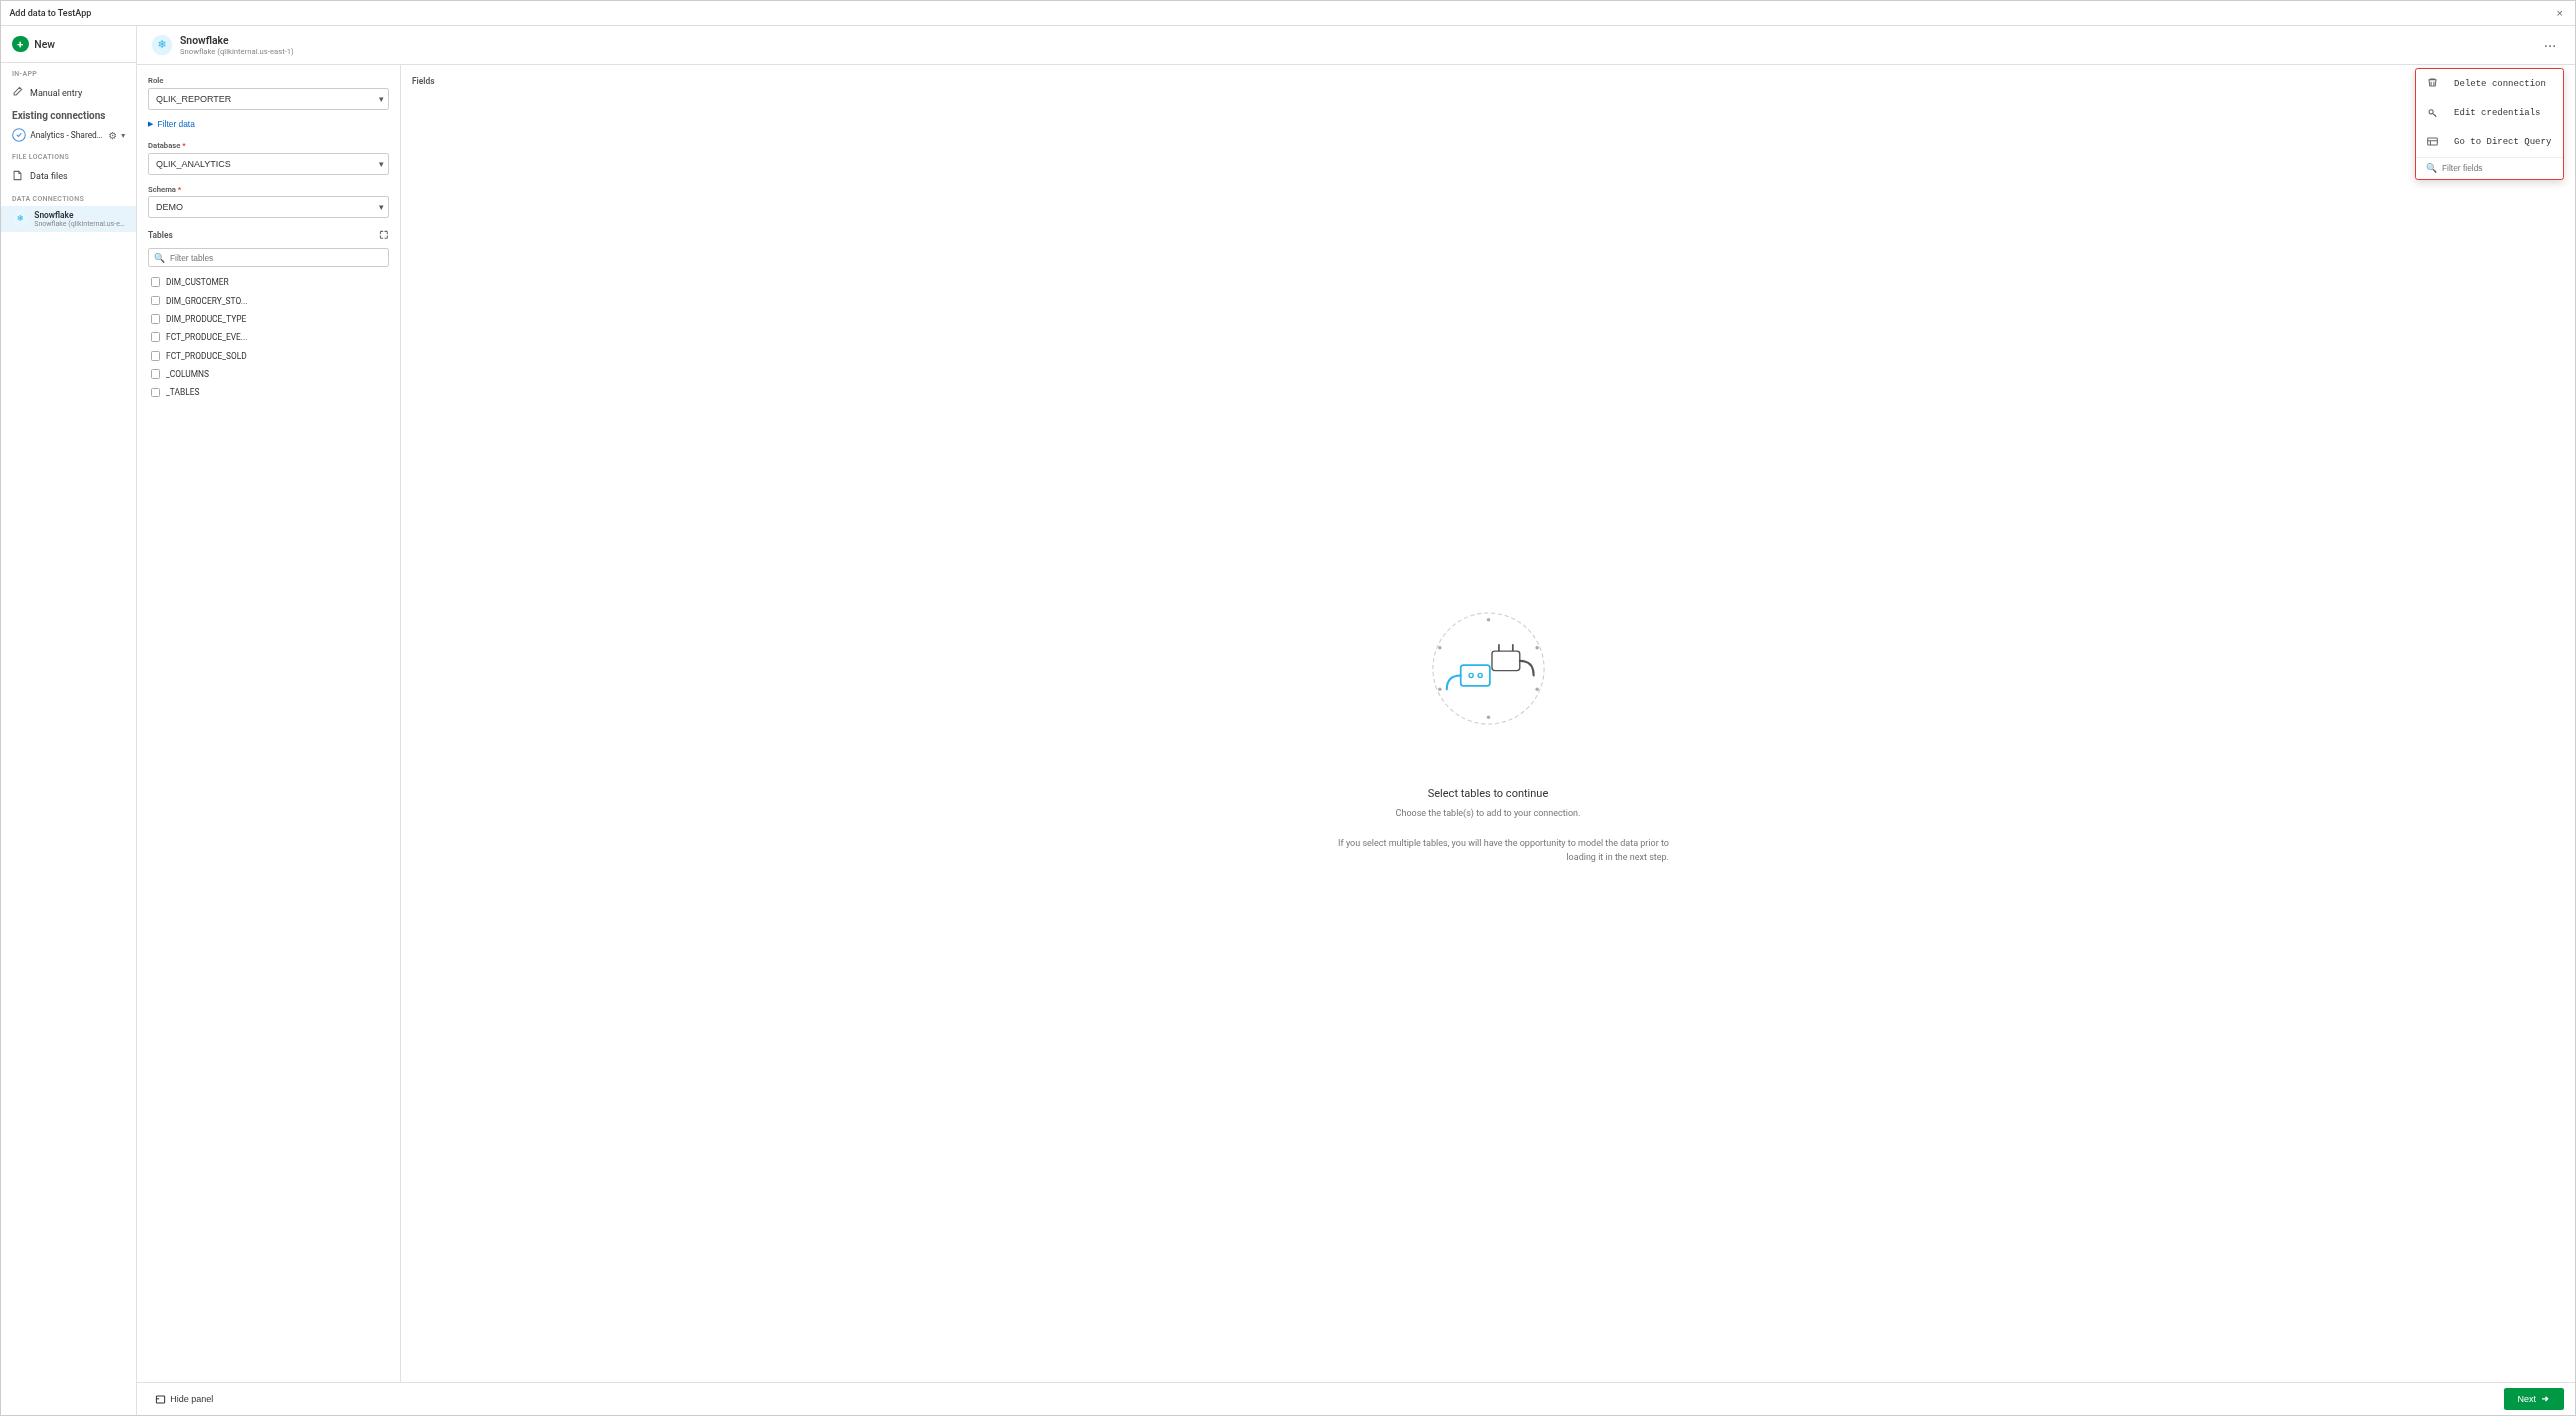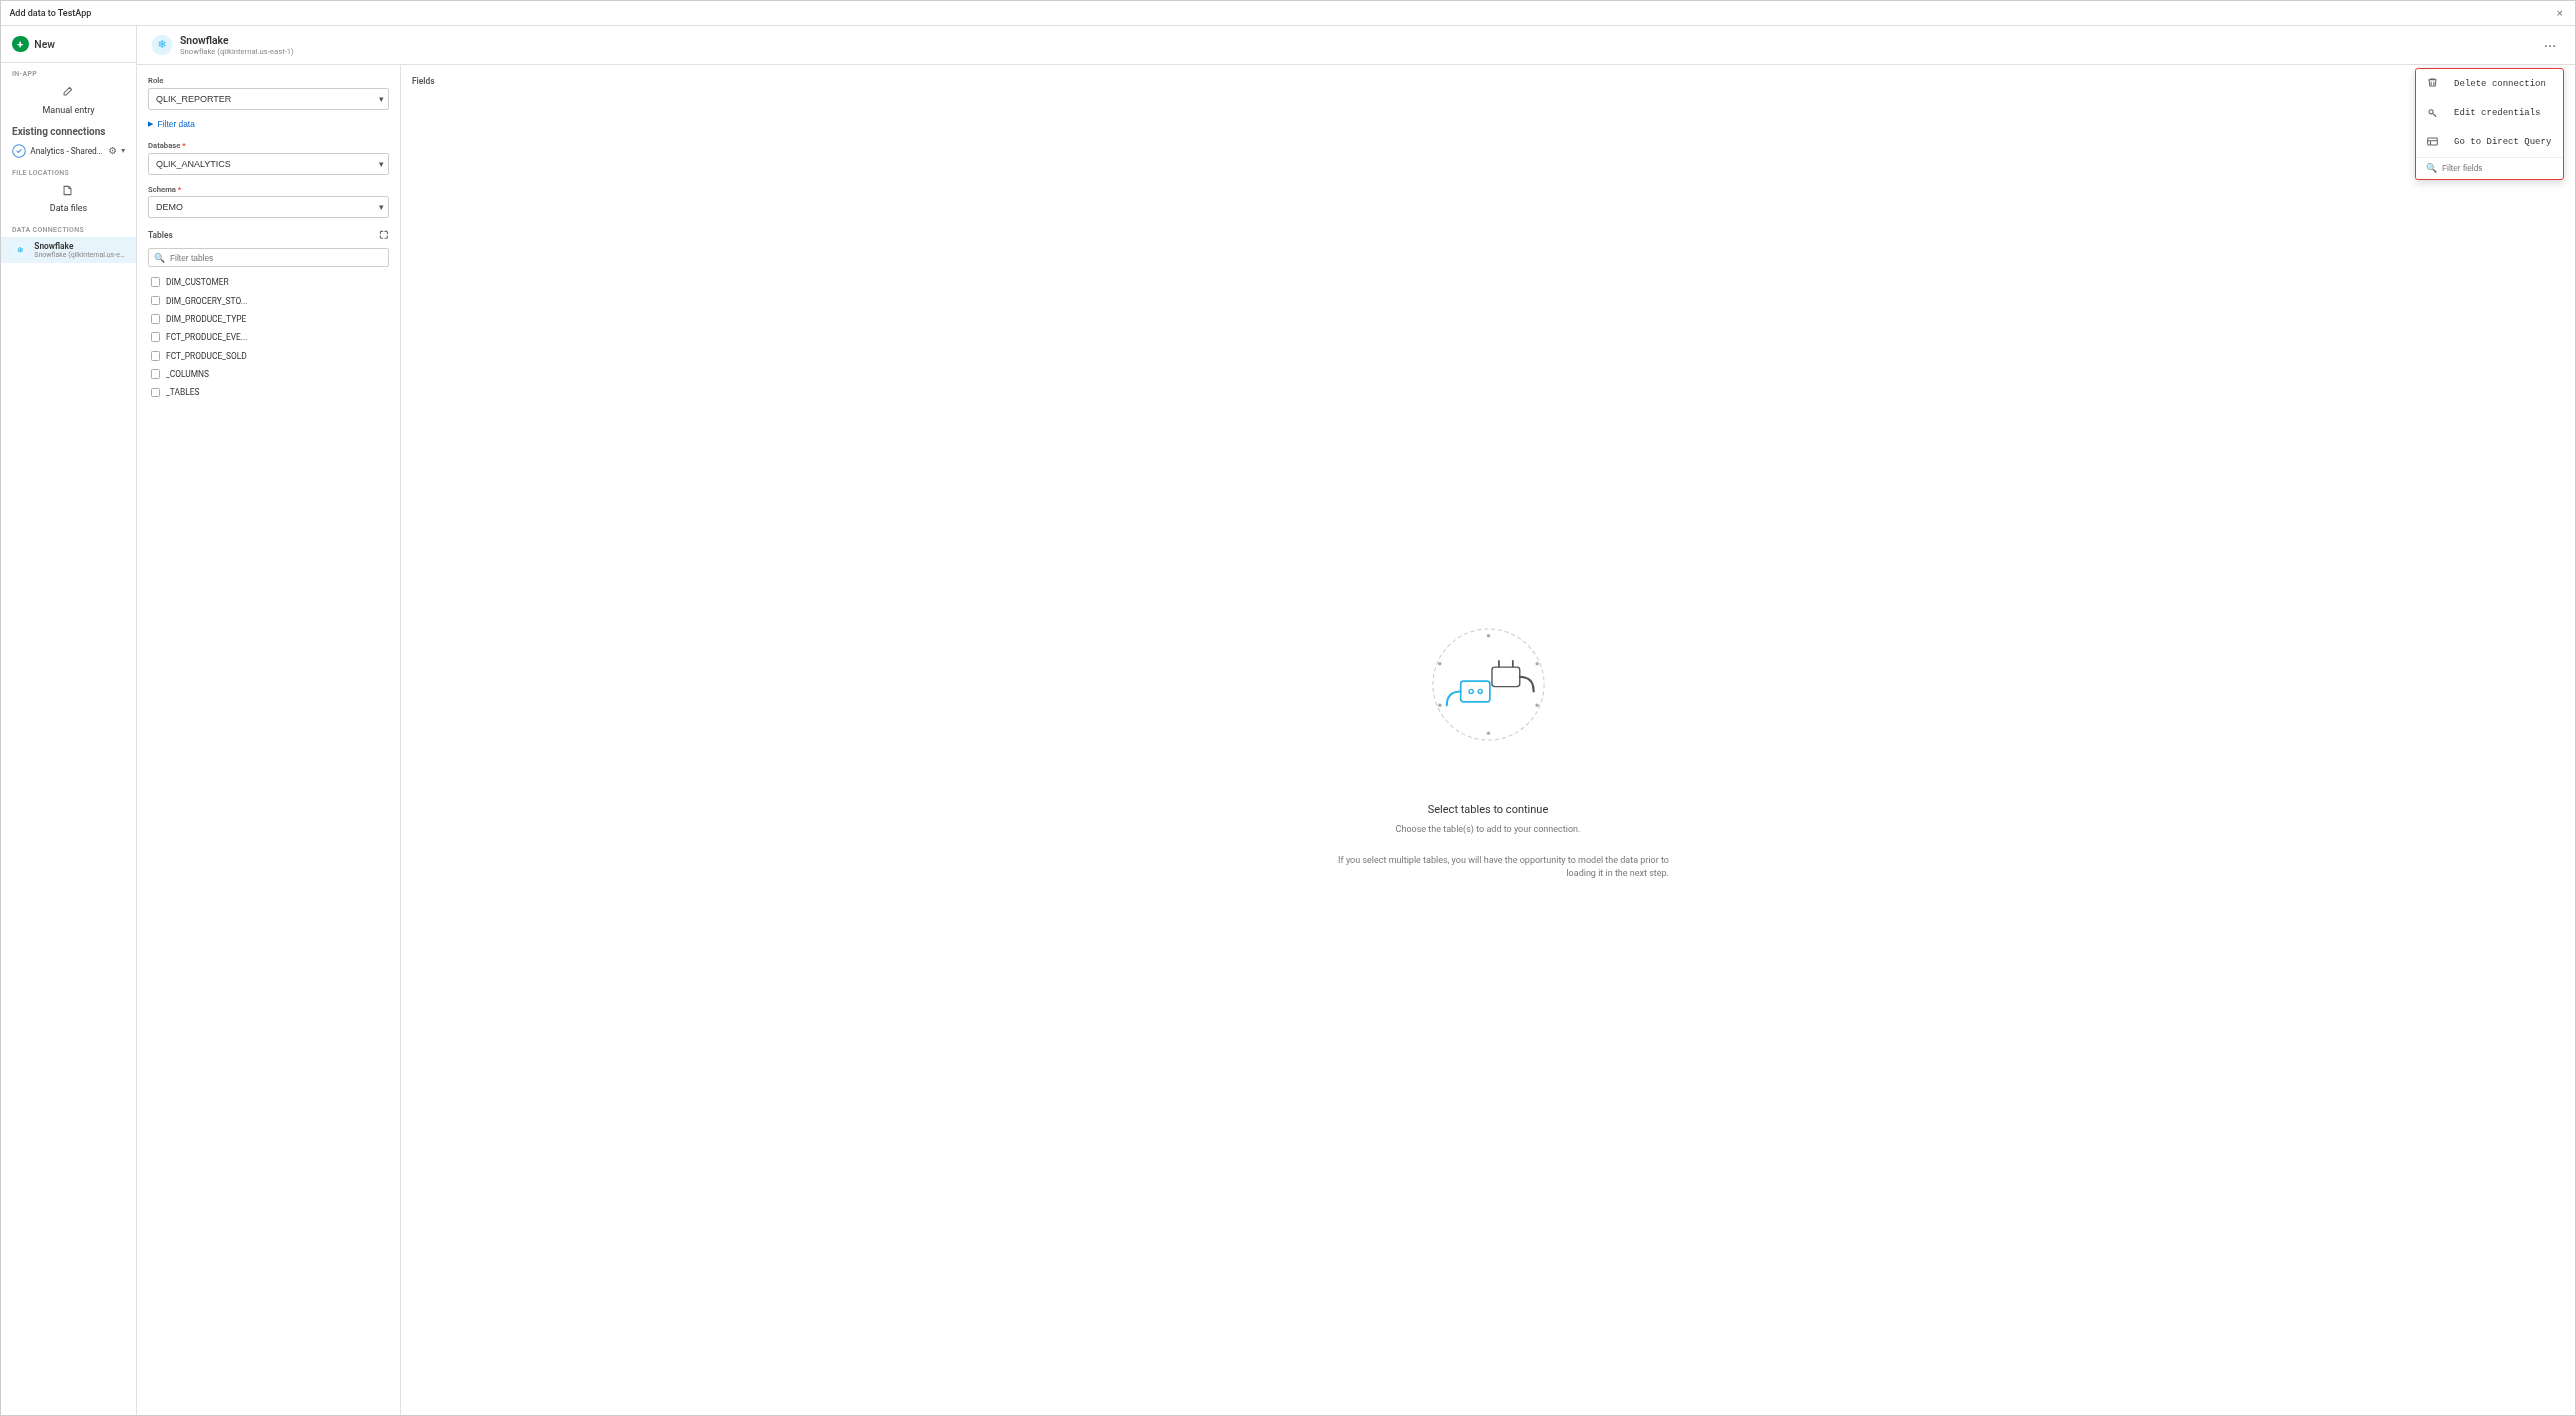--- a/index.html
+++ b/index.html
@@ -15,21 +15,21 @@
 
     
     .sidebar { width: 136px; background: #fff; border-right: 0.7px solid #e0e0e0; display: flex; flex-direction: column; flex-shrink: 0; overflow-y: auto; }
     
     .new-btn { display: flex; align-items: center; gap: 5.6px; padding: 9.7px 11px; cursor: pointer; border-bottom: 0.7px solid #e0e0e0; }
     .new-btn-icon { width: 16.7px; height: 16.7px; background: #009845; border-radius: 50%; display: flex; align-items: center; justify-content: center; color: white; font-size: 11px; font-weight: bold; flex-shrink: 0; }
     .new-btn-label { font-size: 10.4px; font-weight: 500; color: #333; }
 
     .sidebar-section-label { font-size: 7px; font-weight: 600; color: #999; text-transform: uppercase; padding: 7px 11px 2.8px; letter-spacing: 0.3px; }
 
-    .sidebar-item { display: flex; align-items: center; gap: 5.6px; padding: 5.6px 11px; cursor: pointer; flex-direction: column; }
+    .sidebar-item { display: flex; align-items: center; gap: 5.6px; padding: 5.6px 11px; cursor: pointer; }
     .sidebar-item .icon { width: 12.5px; height: 12.5px; color: #666; flex-shrink: 0; }
     .sidebar-group-header { font-size: 10px; font-weight: 700; color: #555; padding: 5.6px 11px 2.8px; }
 
     .connections-item { display: flex; align-items: center; gap: 5.6px; padding: 4.2px 11px; cursor: pointer; border-radius: 0; }
     .connections-item.active { background: #e8f4fc; }
     .conn-icon { width: 16.7px; height: 16.7px; flex-shrink: 0; }
     .conn-info { flex: 1; min-width: 0; }
     .conn-name { font-size: 8.4px; font-weight: 600; color: #333; }
     .conn-sub { font-size: 7px; color: #888; white-space: nowrap; overflow: hidden; text-overflow: ellipsis; }
 
@@ -339,16 +339,31 @@
                 <circle cx="30" cy="70" r="2.5" fill="#aaa"></circle>
               </svg>
             </div>
             <div class="empty-state-title">Select tables to continue</div>
             <div class="empty-state-desc">Choose the table(s) to add to your connection.</div>
             <div class="empty-state-desc" style="margin-top:17px;">If you select multiple tables, you will have the opportunity to model the data prior to loading it in the next step.</div>
           </div>
         </div>
       </div>
 
+      <div class="bottom-bar">
+        <button class="hide-panel-btn">
+          <svg width="11" height="11" viewBox="0 0 16 16" fill="none" stroke="currentColor" stroke-width="1.5">
+            <rect x="2" y="3" width="12" height="10" rx="1"></rect>
+            <path d="M2 7h4"></path>
+          </svg>
+          <span>Hide panel</span>
+        </button>
+        <button class="next-btn">
+          <span>Next</span>
+          <svg width="9.7" height="9.7" viewBox="0 0 14 14" fill="none" stroke="white" stroke-width="2">
+            <path d="M3 7h8M8 4l3 3-3 3"></path>
+          </svg>
+        </button>
+      </div>
     </div>
   </div>
 </div>
 
 
 </body></html>

